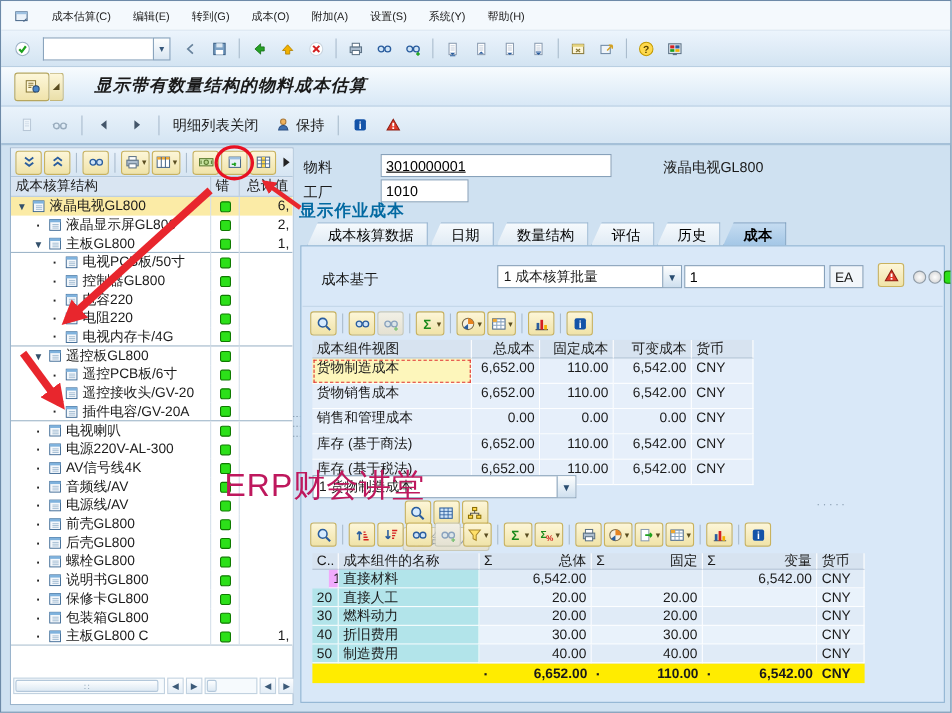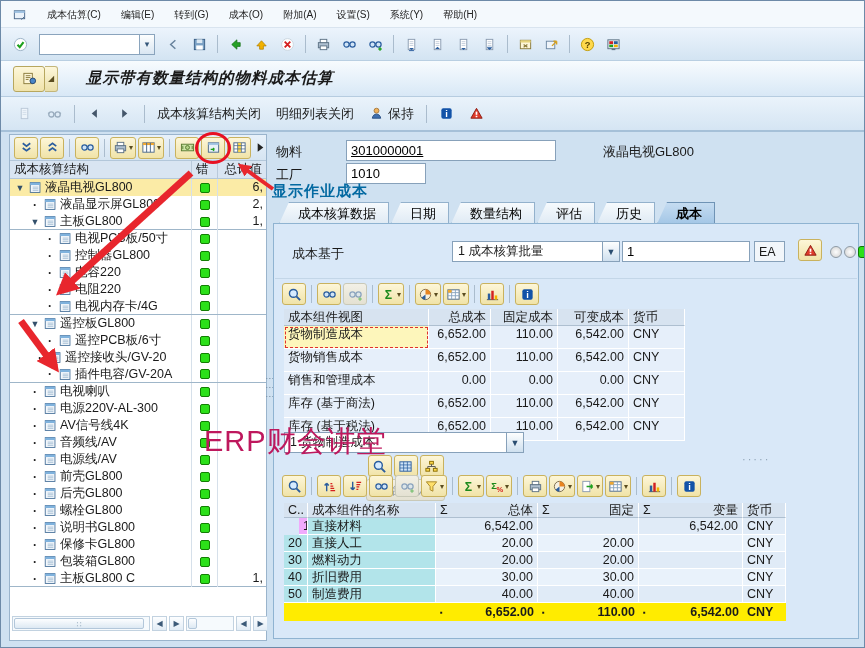--- a/index.html
+++ b/index.html
@@ -394,23 +394,20 @@
       </button>
       <button class="abtn">
         <span class="ic">
           <svg width="15" height="15" viewBox="0 0 16 16">
             <path d="M5.5 3.5L11 8l-5.5 4.5z" fill="#44566a"></path>
           </svg>
         </span>
       </button>
       <span class="isep"></span>
       <button class="abtn">
-        <span>成本核算结构关闭</span>
-      </button>
-      <button class="abtn">
         <span>明细列表关闭</span>
       </button>
       <button class="abtn">
         <span class="ic">
           <svg width="15" height="15" viewBox="0 0 16 16">
             <circle cx="8" cy="5" r="2.6" fill="#f0b25c" stroke="#a8783a"></circle>
             <path d="M3.5 13c.5-3 2.3-4.3 4.5-4.3s4 1.3 4.5 4.3z" fill="#3f6fae" stroke="#2a4f82"></path>
           </svg>
         </span>
         <span>保持</span>
@@ -728,21 +725,21 @@
           <span class="terr">
             <span class="ic">
               <svg width="12" height="12" viewBox="0 0 16 16">
                 <rect x="2" y="2" width="12" height="12" rx="2" fill="#2ce019" stroke="#0f7a00" stroke-width="1.3"></rect>
               </svg>
             </span>
           </span>
           <span class="tval"></span>
         </div>
         <div class="trow">
-          <span class="tlabel" style="padding-left: 24px;">
+          <span class="tlabel" style="padding-left: 34px;">
             <span class="texp leaf">·</span>
             <span class="ic">
               <svg width="13" height="13" viewBox="0 0 16 16">
                 <rect x="1.5" y="2" width="12" height="12" fill="#f4f8fc" stroke="#35628f"></rect>
                 <rect x="1.5" y="2" width="12" height="3" fill="#7fb2dd"></rect>
                 <path d="M4.5 7.5h7M4.5 9.5h7M4.5 11.5h7" stroke="#9db8d0"></path>
               </svg>
             </span>
             <span>遥控接收头/GV-20</span>
           </span>

